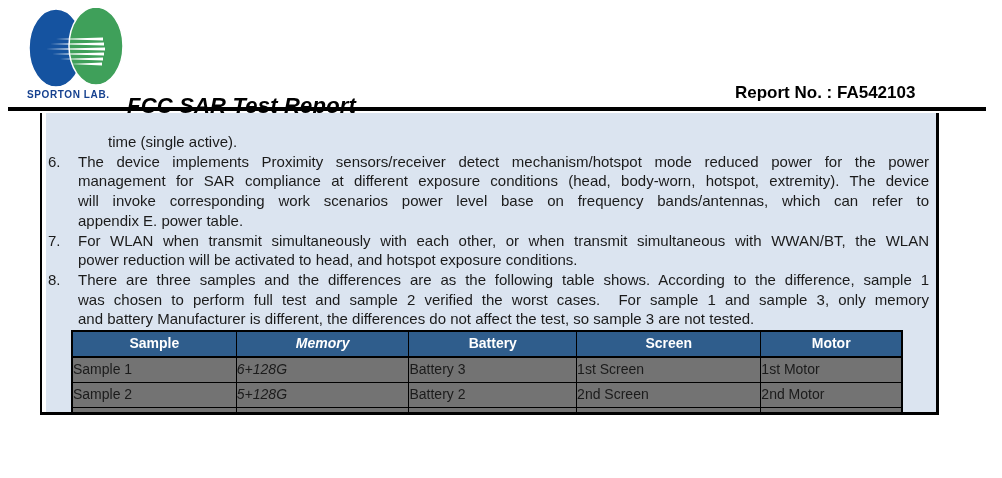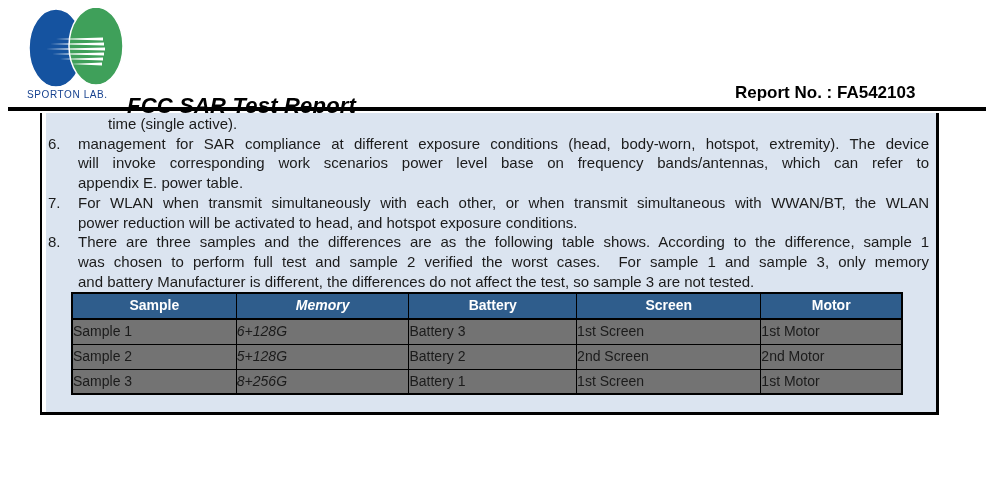--- a/index.html
+++ b/index.html
@@ -2,33 +2,33 @@
 <html><head>
 <meta charset="utf-8">
 <style>
   * { margin: 0; padding: 0; box-sizing: border-box; }
   html, body { width: 1002px; height: 478px; background: #ffffff; overflow: hidden; }
   body { font-family: "Liberation Sans", sans-serif; color: #1b1b1b; position: relative; }
 
   
   .logo-wrap { position: absolute; left: 28px; top: 8px; width: 96px; height: 82px; }
   .sporton-label { position: absolute; left: 27px; top: 89px; width: 100px;
-                   font-size: 10px; font-weight: normal; letter-spacing: 0.6px;
+                   font-size: 10px; font-weight: bold; letter-spacing: 0.6px;
                    color: #16418f; white-space: nowrap; }
   .doc-title { position: absolute; left: 127px; top: 93px; font-size: 22px;
                font-weight: bold; font-style: italic; color: #000; letter-spacing: 0.2px; }
   .report-no { position: absolute; left: 735px; top: 83px; width: 240px; text-align: left;
                font-size: 17px; font-weight: bold; color: #000; }
   .header-rule { position: absolute; left: 8px; top: 107px; width: 978px; height: 4px; background: #000; }
 
   
   .content-box { position: absolute; left: 40px; top: 113px; width: 899px; height: 302px;
                  border-left: 2px solid #000; border-right: 3px solid #000; border-bottom: 3px solid #000;
                  background: #fff; padding-left: 4px; overflow: hidden; }
-  .content-inner { width: 100%; height: 100%; background: #dbe4f0; padding: 1px 7px 0 0; overflow: hidden; }
+  .content-inner { width: 100%; height: 100%; background: #dbe4f0; padding: 19px 7px 0 0; overflow: hidden; }
 
   .body-text { font-size: 15px; line-height: 19.7px; }
   .intro-line { margin-left: 62px; }
 
   .list-item { display: flex; }
   .li-num { width: 30px; margin-left: 2px; flex: none; }
   .li-lines { flex: 1; min-width: 0; }
   .jline { display: block; text-align: justify; text-align-last: justify; white-space: nowrap; }
   .jline.last { text-align-last: left; }
 
@@ -71,20 +71,21 @@
 <div class="header-rule"></div>
 
 <div class="content-box">
   <div class="content-inner body-text">
     <div class="intro-line">time (single active).</div>
 
     <div id="numbered-list">
         <div class="list-item">
           <div class="li-num">6.</div>
           <div class="li-lines">
+            <span class="jline">The device implements Proximity sensors/receiver detect mechanism/hotspot mode reduced power for the power</span>
             <span class="jline">management for SAR compliance at different exposure conditions (head, body-worn, hotspot, extremity). The device</span>
             <span class="jline">will invoke corresponding work scenarios power level base on frequency bands/antennas, which can refer to</span>
             <span class="jline last">appendix E. power table.</span>
           </div>
         </div>
         <div class="list-item">
           <div class="li-num">7.</div>
           <div class="li-lines">
             <span class="jline">For WLAN when transmit simultaneously with each other, or when transmit simultaneous with WWAN/BT, the WLAN</span>
             <span class="jline last">power reduction will be activated to head, and hotspot exposure conditions.</span>

